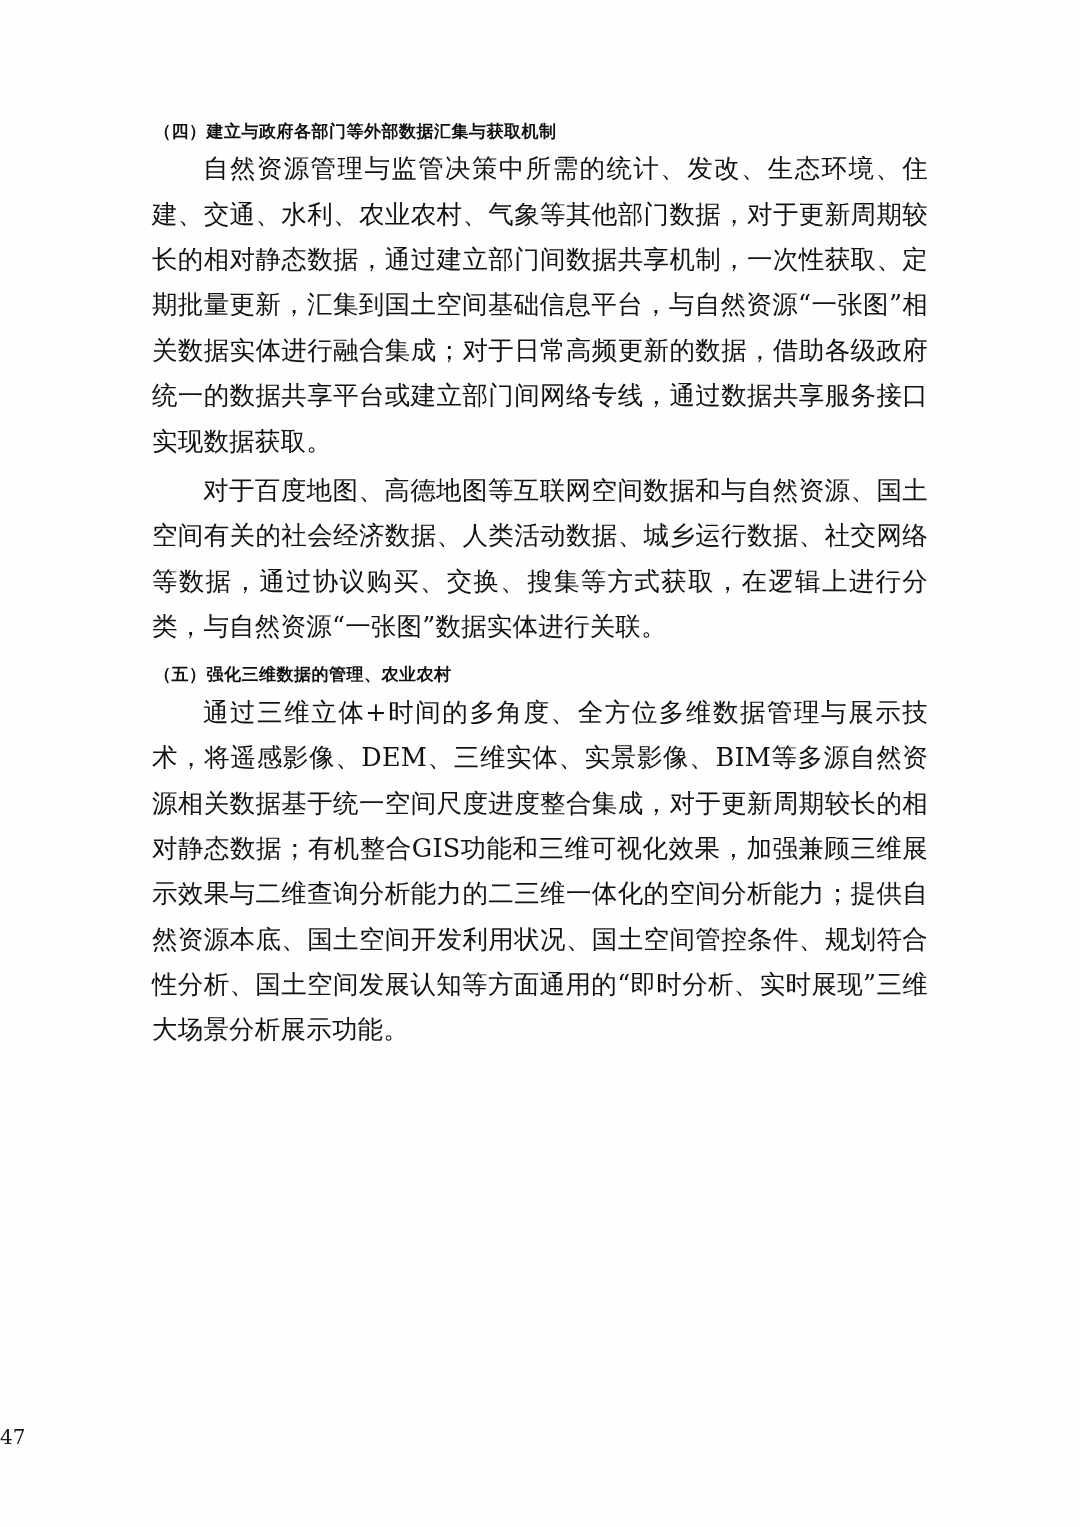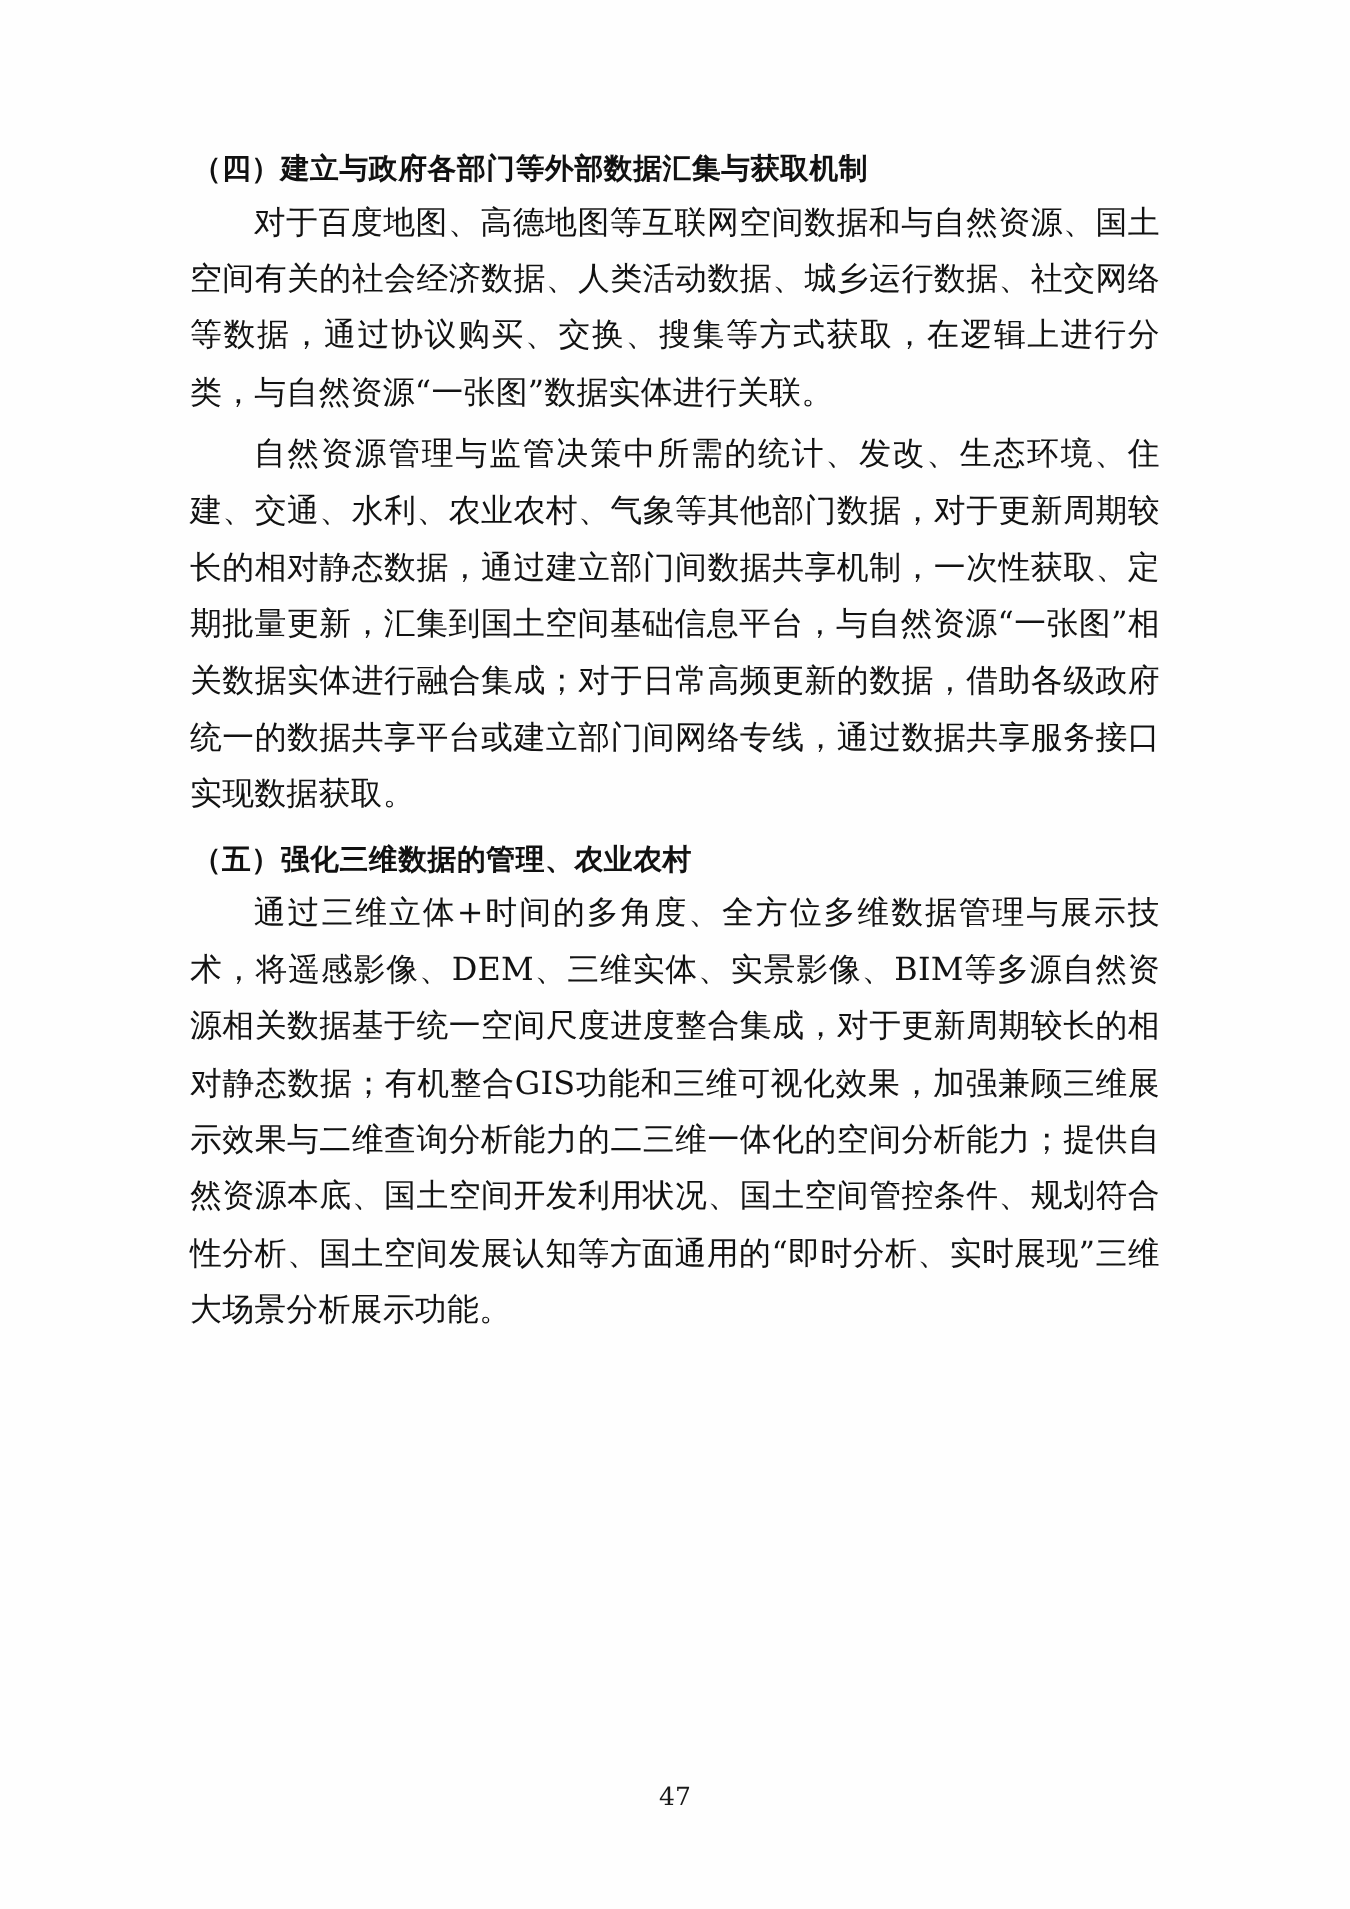--- a/index.html
+++ b/index.html
@@ -22,21 +22,21 @@
     padding: 118px 152px 60px 152px;
     position: relative;
     background: #fefefe;
   }
   .doc-body {
     width: 100%;
   }
   .heading {
     font-family: "DejaVu Sans", "Liberation Sans", sans-serif;
     font-weight: bold;
-    font-size: 23px;
+    font-size: 17px;
     line-height: 1.55;
     margin: 0 0 2px 0;
     letter-spacing: 0.5px;
     text-indent: 2px;
     color: #111;
   }
   .para {
     font-size: 25.5px;
     line-height: 1.78;
     margin: 0 0 4px 0;
@@ -50,37 +50,37 @@
     margin-top: 2px;
   }
   .para + .heading {
     margin-top: 12px;
   }
   .page-number {
     position: absolute;
     left: 0;
     right: 0;
     bottom: 78px;
-    text-align: center;
+    text-align: left;
     font-size: 20px;
     font-family: "DejaVu Serif", "Liberation Serif", serif;
     color: #1a1a1a;
   }
 </style>
 </head>
 <body>
 
 <div class="page">
   <div class="doc-body">
 
     <p class="heading">（四）建立与政府各部门等外部数据汇集与获取机制</p>
 
+    <p class="para">自然资源管理与监管决策中所需的统计、发改、生态环境、住建、交通、水利、农业农村、气象等其他部门数据，对于更新周期较长的相对静态数据，通过建立部门间数据共享机制，一次性获取、定期批量更新，汇集到国土空间基础信息平台，与自然资源“一张图”相关数据实体进行融合集成；对于日常高频更新的数据，借助各级政府统一的数据共享平台或建立部门间网络专线，通过数据共享服务接口实现数据获取。</p>
+
     <p class="para">对于百度地图、高德地图等互联网空间数据和与自然资源、国土空间有关的社会经济数据、人类活动数据、城乡运行数据、社交网络等数据，通过协议购买、交换、搜集等方式获取，在逻辑上进行分类，与自然资源“一张图”数据实体进行关联。</p>
-
-    <p class="para">自然资源管理与监管决策中所需的统计、发改、生态环境、住建、交通、水利、农业农村、气象等其他部门数据，对于更新周期较长的相对静态数据，通过建立部门间数据共享机制，一次性获取、定期批量更新，汇集到国土空间基础信息平台，与自然资源“一张图”相关数据实体进行融合集成；对于日常高频更新的数据，借助各级政府统一的数据共享平台或建立部门间网络专线，通过数据共享服务接口实现数据获取。</p>
 
     <p class="heading">（五）强化三维数据的管理、农业农村</p>
 
     <p class="para">通过三维立体+时间的多角度、全方位多维数据管理与展示技术，将遥感影像、DEM、三维实体、实景影像、BIM等多源自然资源相关数据基于统一空间尺度进度整合集成，对于更新周期较长的相对静态数据；有机整合GIS功能和三维可视化效果，加强兼顾三维展示效果与二维查询分析能力的二三维一体化的空间分析能力；提供自然资源本底、国土空间开发利用状况、国土空间管控条件、规划符合性分析、国土空间发展认知等方面通用的“即时分析、实时展现”三维大场景分析展示功能。</p>
 
 
 
   </div>
 
   <div class="page-number">47</div>

